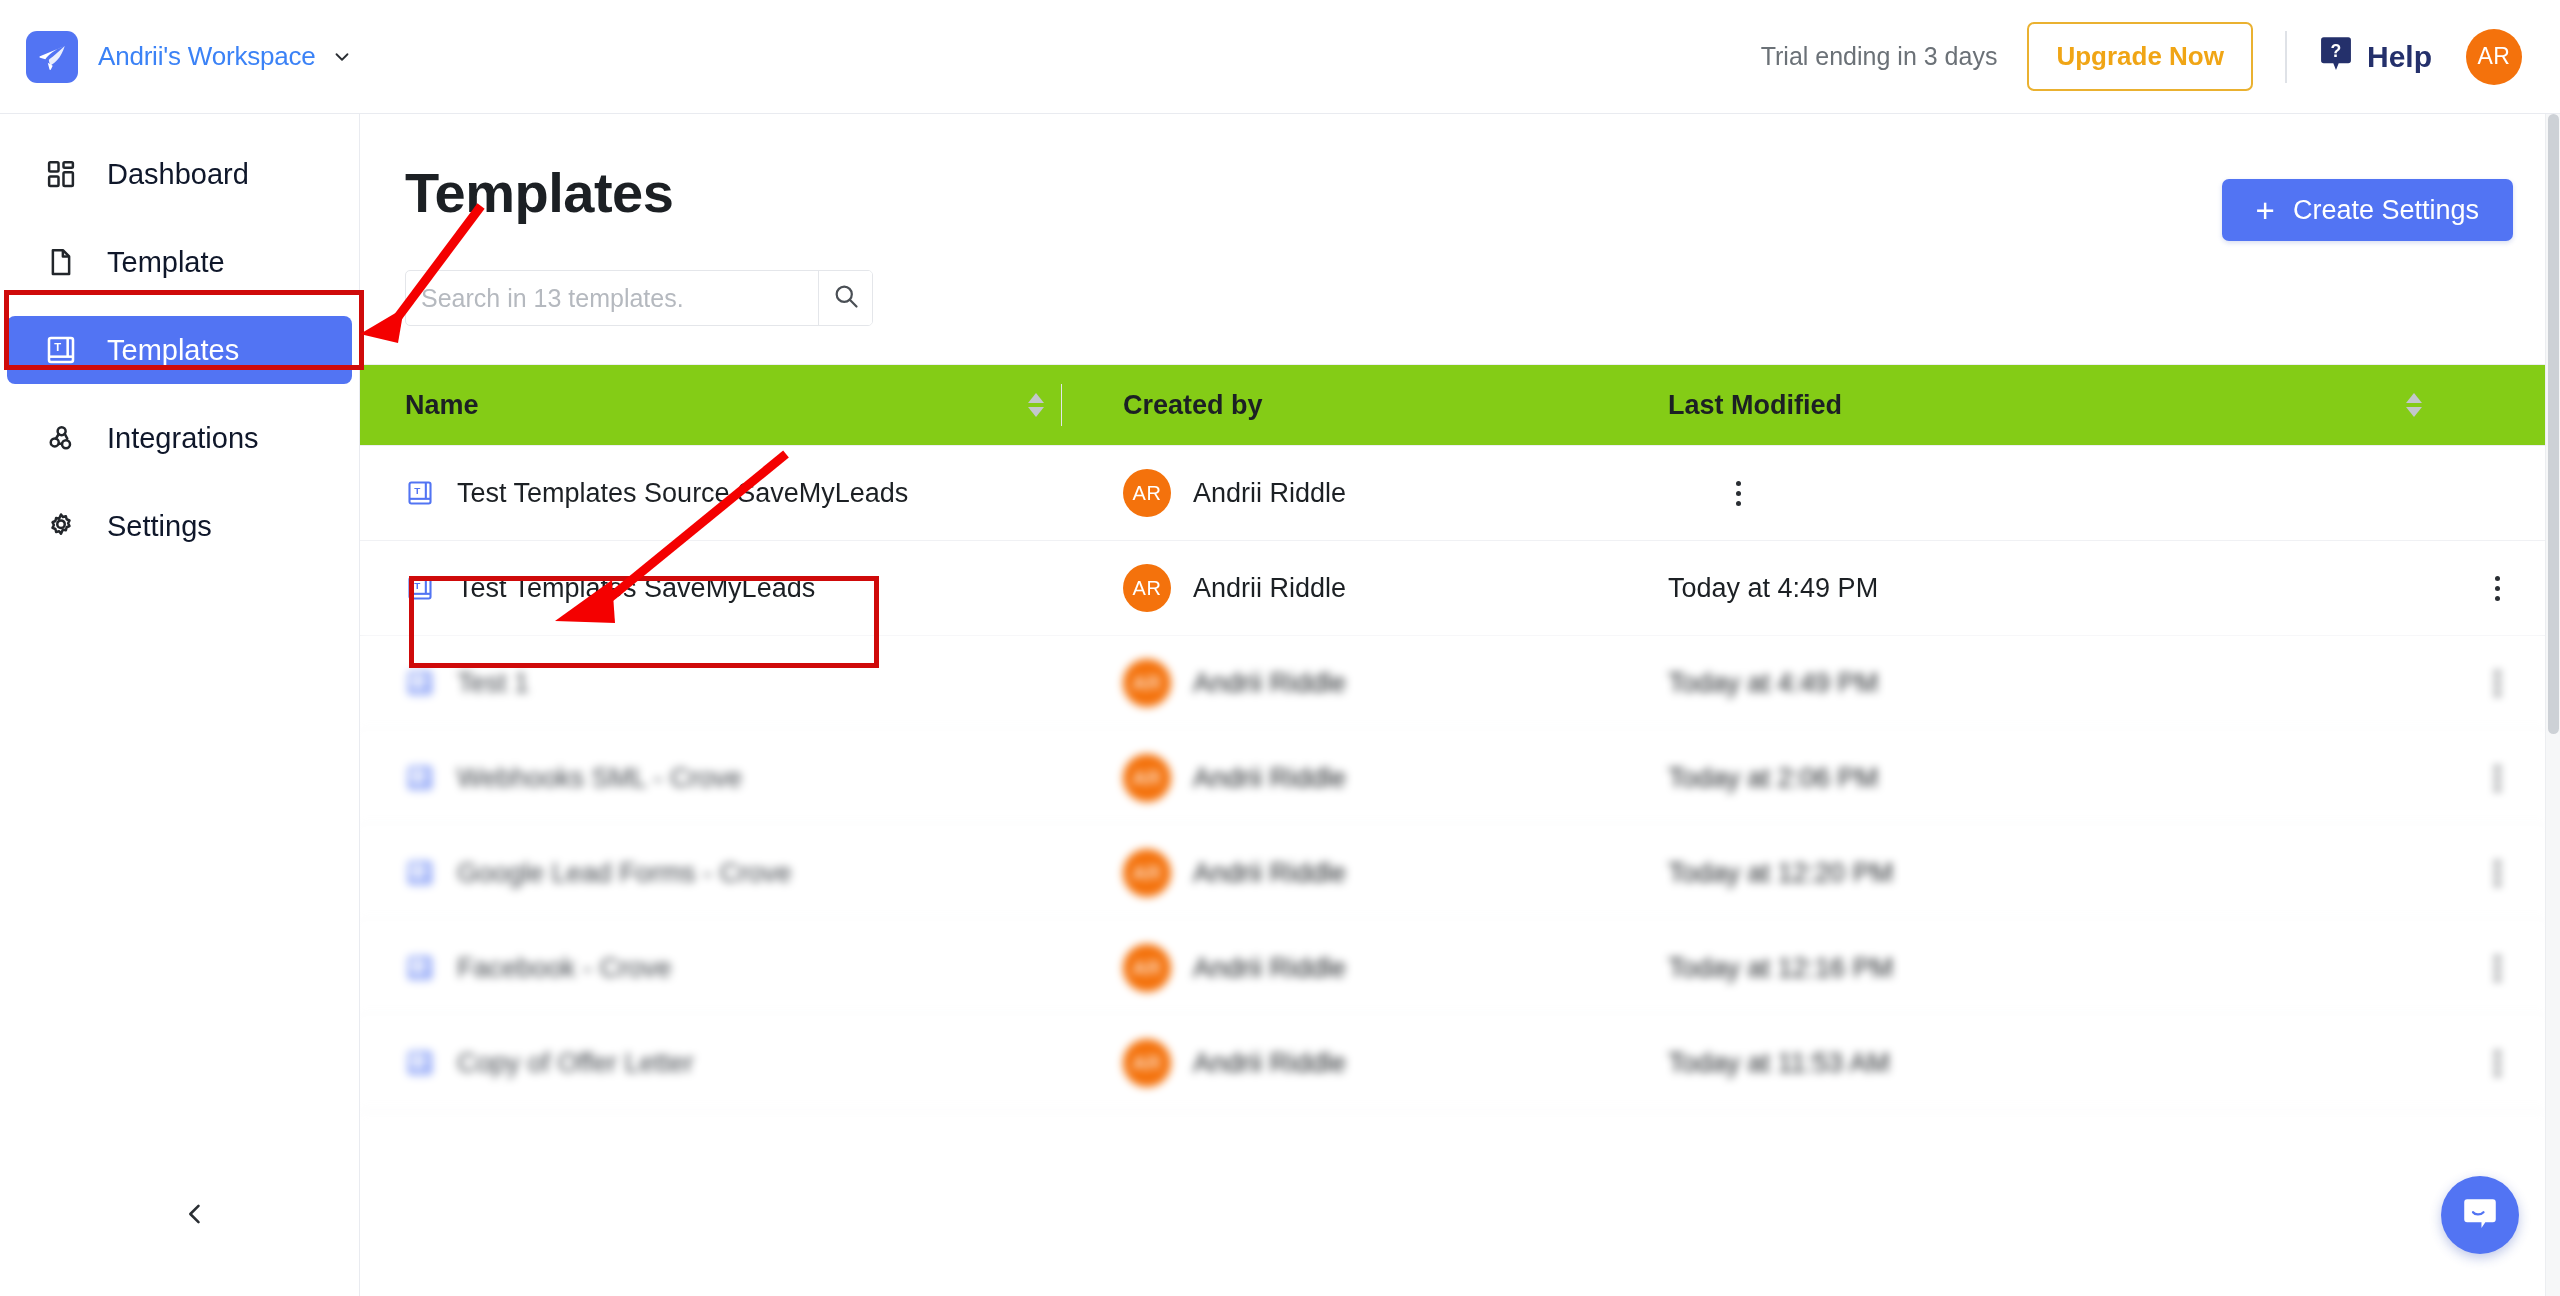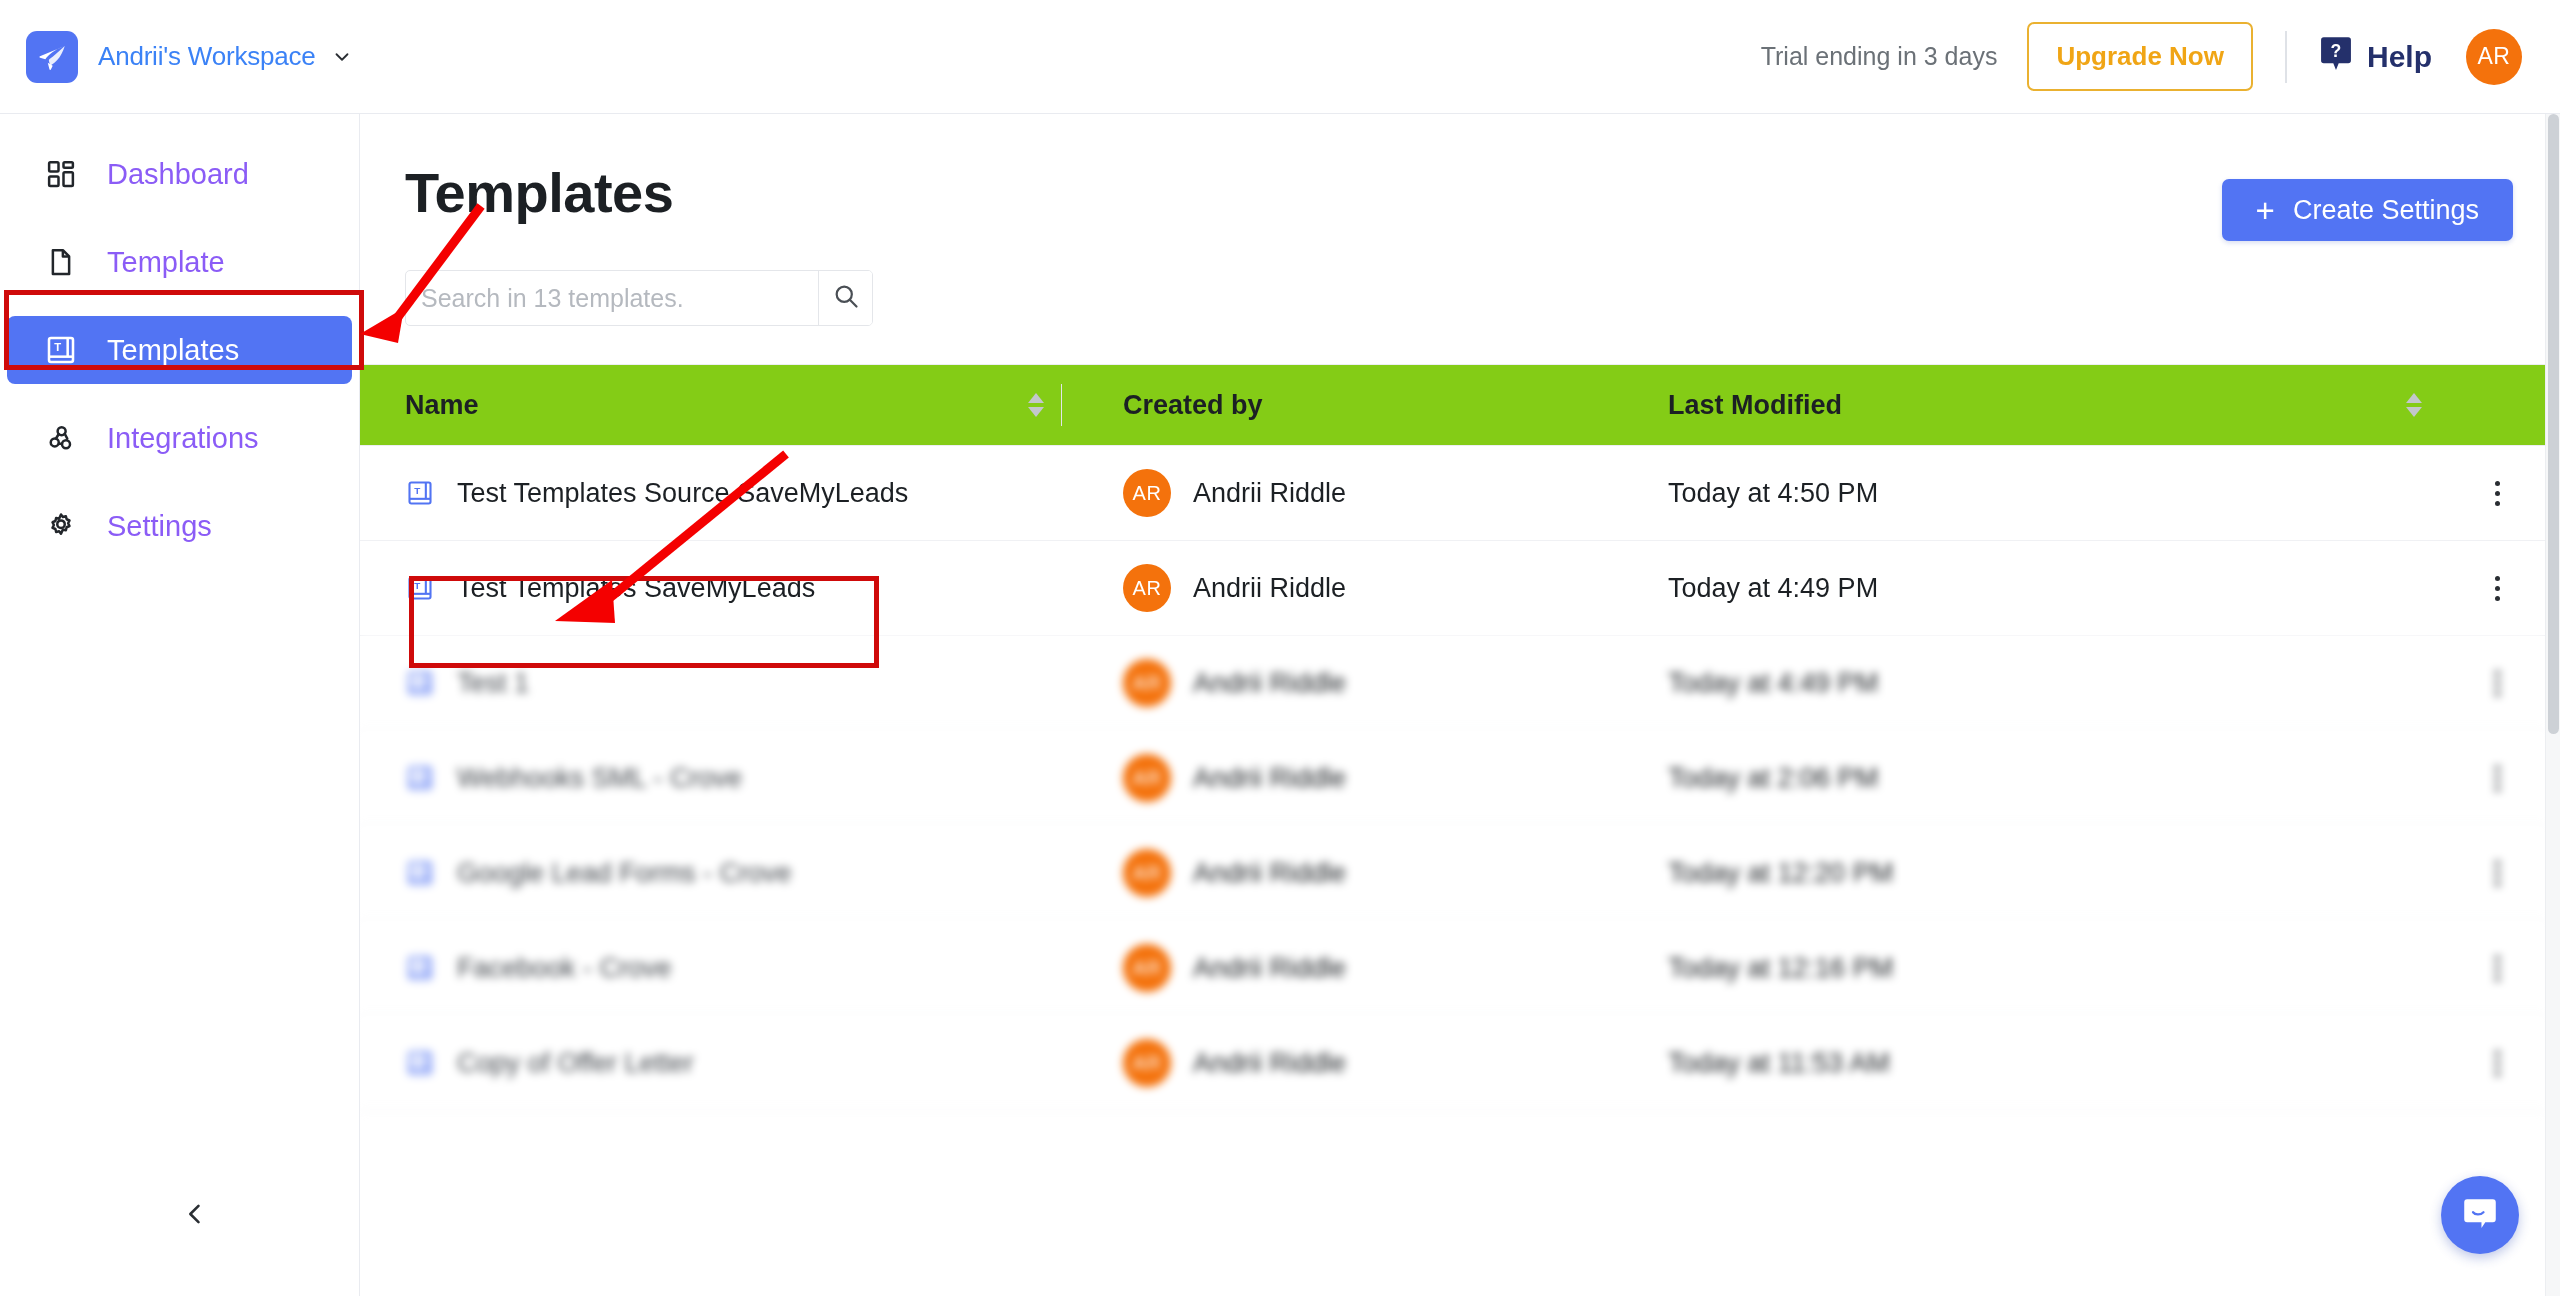--- a/index.html
+++ b/index.html
@@ -75,21 +75,21 @@
     display: flex; align-items: center;
     height: 68px; margin: 0 7px 20px 7px;
     padding-left: 35px; border-radius: 8px;
     cursor: pointer;
   }
   .nav-item .nav-icon {
     width: 38px; height: 38px; flex: none;
     display: flex; align-items: center; justify-content: center;
   }
   .nav-item .nav-label {
-    margin-left: 27px; font-size: 29px; color: #8b5cf6;
+    margin-left: 27px; font-size: 29px; color: #0f172a;
     white-space: nowrap;
   }
   .nav-item.active { background: #5274f3; }
   .nav-item.active .nav-label { color: #ffffff; }
 
   .collapse-btn {
     position: absolute; left: 170px; bottom: 55px;
     width: 50px; height: 50px; cursor: pointer;
     display: flex; align-items: center; justify-content: center;
   }
@@ -394,23 +394,20 @@
                 </svg>
               </span>
               <span class="row-name">Test Templates Source SaveMyLeads</span>
             </div>
             <div class="c-sort1"></div>
             <div class="c-gap1"></div>
             <div class="c-by">
               <span class="avatar-row">AR</span>
               <span class="by-name">Andrii Riddle</span>
             </div>
-            <div class="c-mod">
-              <span class="mod-text">Today at 4:50 PM</span>
-            </div>
             <div class="c-sort2"></div>
             <div class="c-menu">
               <span class="kebab">
                 <i></i>
                 <i></i>
                 <i></i>
               </span>
             </div>
           </div>
           <div class="t-row">

